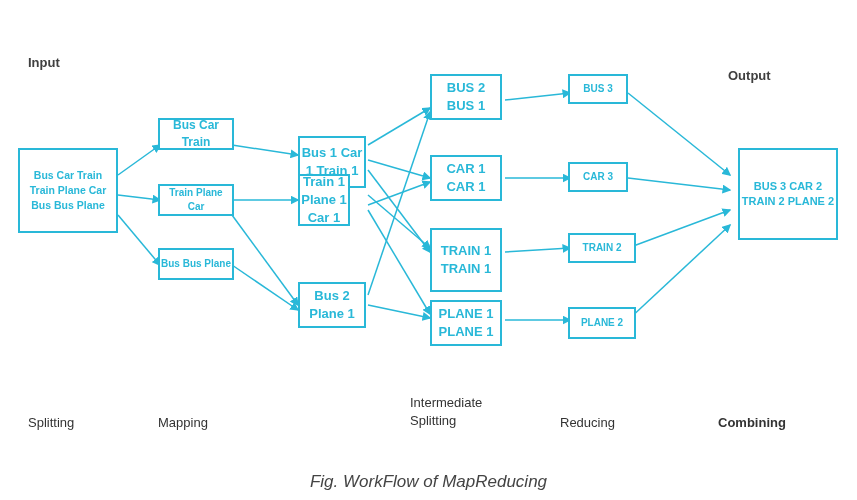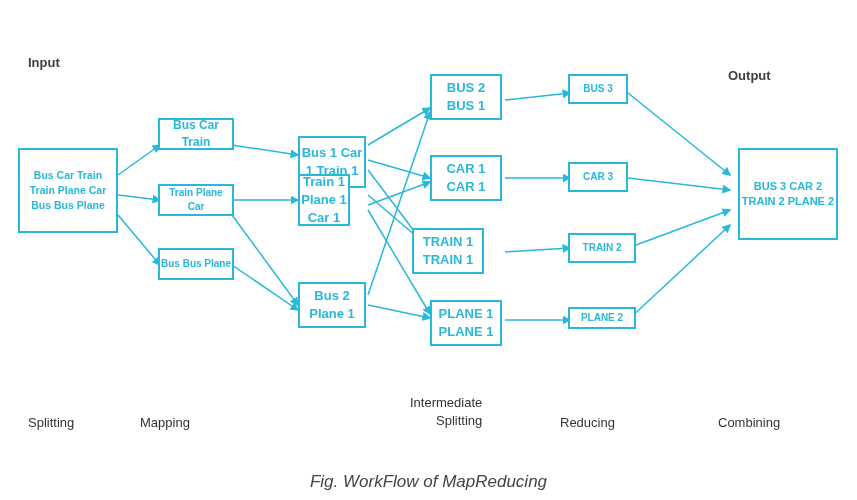--- a/index.html
+++ b/index.html
@@ -35,21 +35,21 @@
       font-size: 13px;
       font-weight: bold;
       text-align: center;
     }
     .stage-label {
       position: absolute;
       bottom: 30px;
       color: #333;
       font-size: 13px;
       font-weight: normal;
-      text-align: right;
+      text-align: left;
     }
     .fig-caption {
       position: absolute;
       bottom: 8px;
       width: 100%;
       text-align: center;
       font-size: 17px;
       color: #444;
       font-style: italic;
     }
@@ -147,39 +147,39 @@
   <div class="box" style="left:298px; top:174px; width:52px; height:52px;">Train 1
 Plane 1
 Car 1</div>
   <div class="box" style="left:298px; top:282px; width:68px; height:46px;">Bus 2
 Plane 1</div>
 
   <div class="box" style="left:430px; top:74px; width:72px; height:46px;">BUS 2
 BUS 1</div>
   <div class="box" style="left:430px; top:155px; width:72px; height:46px;">CAR 1
 CAR 1</div>
-  <div class="box" style="left:412px; top:228px; width:72px; height:46px;">TRAIN 1
+  <div class="box" style="left:430px; top:228px; width:72px; height:64px;">TRAIN 1
 TRAIN 1</div>
   <div class="box" style="left:430px; top:300px; width:72px; height:46px;">PLANE 1
 PLANE 1</div>
 
   <div class="box" style="left:568px; top:74px; width:60px; height:30px; font-size:10px;text-align:right;">BUS 3</div>
   <div class="box" style="left:568px; top:162px; width:60px; height:30px; font-size:10px;">CAR 3</div>
   <div class="box" style="left:568px; top:233px; width:68px; height:30px; font-size:10px;">TRAIN 2</div>
-  <div class="box" style="left:568px; top:307px; width:68px; height:22px; font-size:10px;">PLANE 2</div>
+  <div class="box" style="left:568px; top:307px; width:68px; height:32px; font-size:10px;">PLANE 2</div>
 
   <div class="label-text" style="left:728px; top:68px;">Output</div>
 
   <div class="box" style="left:726px; top:148px; width:100px; height:92px; font-size:11px;margin-left:12px;">BUS 3
 CAR 2
 TRAIN 2
 PLANE 2</div>
 
   <div class="stage-label" style="left:28px;">Splitting</div>
-  <div class="stage-label" style="left:140px;">Mapping</div>
+  <div class="stage-label" style="left:158px;">Mapping</div>
   <div class="stage-label" style="left:410px; white-space:pre-line; line-height:1.4;">Intermediate
 Splitting</div>
   <div class="stage-label" style="left:560px;">Reducing</div>
-  <div class="stage-label" style="left:718px;">Combining</div>
+  <div class="stage-label" style="left:718px;font-weight:bold;">Combining</div>
 
 </div>
 
 <div class="fig-caption">Fig. WorkFlow of MapReducing</div>
 
 </body></html>

